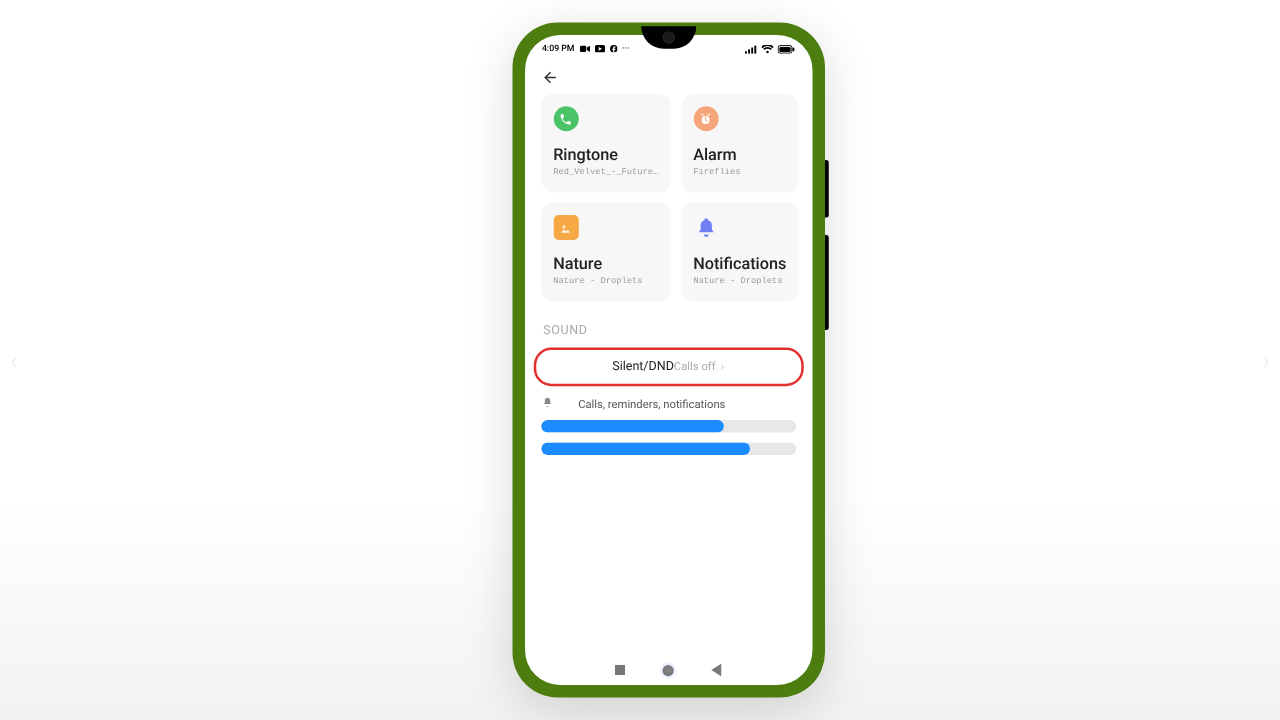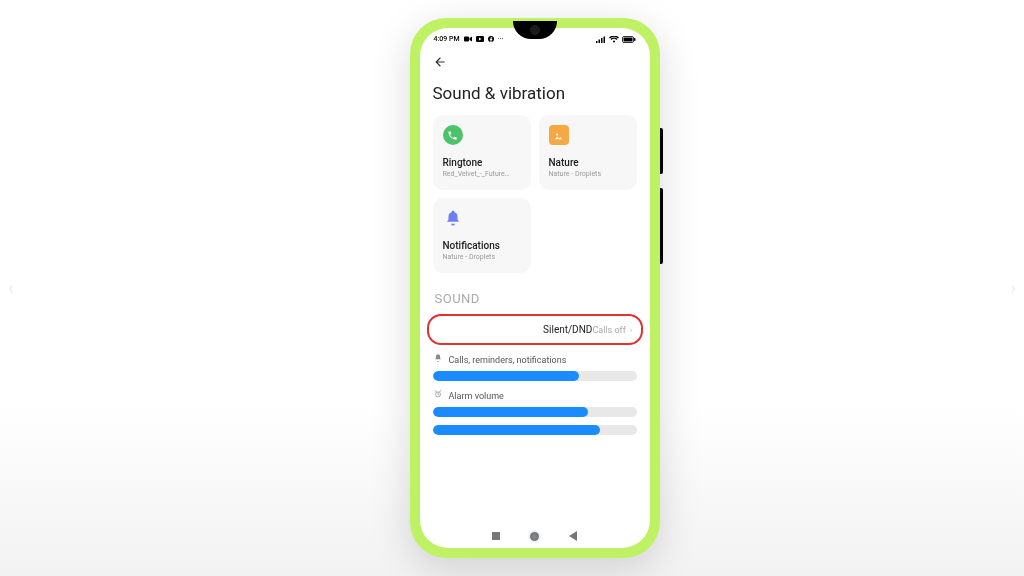--- a/index.html
+++ b/index.html
@@ -9,21 +9,21 @@
       background: linear-gradient(180deg, #ffffff 0%, #ffffff 70%, #f2f2f2 100%);
       font-family: -apple-system, "Segoe UI", Roboto, Arial, sans-serif;
       display: flex;
       align-items: center;
       justify-content: center;
       position: relative;
     }
     .phone-frame {
       width: 250px;
       height: 540px;
-      background: #bef264;
+      background: #4d7c0f;
       border-radius: 36px;
       padding: 10px;
       position: relative;
       box-shadow: 0 10px 40px rgba(0,0,0,0.15);
       margin-left: 45px;
     }
     .side-btn { position: absolute; right: -3px; background: #000; width: 3px; border-radius: 0 2px 2px 0; }
     .side-btn.b1 { top: 110px; height: 46px; }
     .side-btn.b2 { top: 170px; height: 76px; }
     .notch {
@@ -47,38 +47,38 @@
     .sicon { display: inline-flex; align-items: center; }
     .content { flex: 1; padding: 0 13px; overflow: hidden; }
     .back-row { padding: 6px 0 2px; }
     .back-arrow { font-size: 14px; color: #333; display: inline-block; }
     .page-title { font-size: 17px; font-weight: 400; color: #222; margin: 8px 0 12px; }
     .card-grid { display: grid; grid-template-columns: 1fr 1fr; gap: 8px; }
     .card {
       background: #f7f7f7; border-radius: 10px; padding: 10px 10px 12px;
     }
     .card-ico { width: 20px; height: 20px; border-radius: 50%; display: flex; align-items: center; justify-content: center; margin-bottom: 12px; }
-    .card-title { font-size: 10px; font-weight: 500; color: #222; margin-bottom: 2px; }
-    .card-sub { font-size: 7px; color: #9a9a9a; white-space: nowrap; overflow: hidden; text-overflow: ellipsis; }
+    .card-title { font-size: 13px; font-weight: 500; color: #222; margin-bottom: 2px; }
+    .card-sub { font-size: 7px; color: #9a9a9a; white-space: nowrap; overflow: hidden; text-overflow: ellipsis; font-family: Liberation Mono, monospace; }
     .ico-phone { background: #4bc369; }
     .ico-alarm { background: #f5a57a; }
     .ico-events { background: #f5a843; border-radius: 4px; }
     .ico-notif { background: transparent; }
-    .section-label { font-size: 13px; color: #aaa; letter-spacing: 0.5px; margin: 18px 0 8px 2px; }
+    .section-label { font-size: 10px; color: #aaa; letter-spacing: 0.5px; margin: 18px 0 8px 2px; }
     .row-item {
-      display: flex; align-items: center; justify-content: flex-end;
+      display: flex; align-items: center; justify-content: center;
       padding: 8px 0; font-size: 10px; color: #222;
     }
     .row-right { display: flex; align-items: center; gap: 4px; color: #aaa; font-size: 9px; }
     .chevron { color: #bbb; font-size: 9px; }
     .highlight {
       border: 2px solid #e53030; border-radius: 14px; padding: 6px 8px; margin: 0 -6px 4px;
     }
     .slider-block { margin-top: 8px; }
-    .slider-label { display: flex; align-items: flex-end; gap: 6px; font-size: 9px; color: #555; margin-bottom: 6px; }
+    .slider-label { display: flex; align-items: center; gap: 20px; font-size: 9px; color: #555; margin-bottom: 6px; }
     .slider-track { height: 10px; background: #e8e8e8; border-radius: 6px; position: relative; overflow: hidden; }
     .slider-fill { height: 100%; background: #1a8cff; border-radius: 6px; }
     .nav-bar {
       height: 20px; display: flex; align-items: center; justify-content: center; gap: 30px;
       margin-bottom: 2px;
     }
     .nav-sq { width: 8px; height: 8px; background: #777; }
     .nav-circ { width: 9px; height: 9px; border-radius: 50%; background: radial-gradient(circle,#888 0%,#777 60%,#777 100%); box-shadow: 0 0 0 2px rgba(120,160,255,0.15);}
     .nav-tri { width: 0; height: 0; border-top: 5px solid transparent; border-bottom: 5px solid transparent; border-right: 8px solid #777; }
     .carousel-arrow {
@@ -148,31 +148,41 @@
     </div>
 
     <div class="content">
       <div class="back-row">
         <span class="back-arrow">
           <svg width="14" height="14" viewBox="0 0 24 24">
               <path d="M20 11H7.8l5.6-5.6L12 4l-8 8 8 8 1.4-1.4L7.8 13H20z" fill="#333"></path>
             </svg>
         </span>
       </div>
-      <h1 class="page-title">Sound &amp; vibration</h1>
 
       <div class="card-grid">
         <div class="card">
           <div class="card-ico ico-phone">
             <svg width="11" height="11" viewBox="0 0 24 24">
                 <path d="M6.6 10.8a15 15 0 006.6 6.6l2.2-2.2a1 1 0 011-.25 11 11 0 003.5.56 1 1 0 011 1V20a1 1 0 01-1 1A17 17 0 013 4a1 1 0 011-1h3.5a1 1 0 011 1 11 11 0 00.56 3.5 1 1 0 01-.25 1z" fill="#fff"></path>
               </svg>
           </div>
           <div class="card-title">Ringtone</div>
           <div class="card-sub">Red_Velvet_-_Future…</div>
+        </div>
+        <div class="card">
+          <div class="card-ico ico-alarm">
+            <svg width="11" height="11" viewBox="0 0 24 24">
+                <circle cx="12" cy="13" r="7" fill="#fff"></circle>
+                <path d="M12 8v5l3 2" stroke="#f5a57a" stroke-width="1.8" fill="none" stroke-linecap="round"></path>
+                <path d="M5 3l3 2M19 3l-3 2" stroke="#fff" stroke-width="2" stroke-linecap="round"></path>
+              </svg>
+          </div>
+          <div class="card-title">Alarm</div>
+          <div class="card-sub">Fireflies</div>
         </div>
         <div class="card">
           <div class="card-ico ico-events">
             <svg width="11" height="11" viewBox="0 0 24 24">
                 <rect x="3" y="3" width="18" height="18" rx="3" fill="#f5a843"></rect>
                 <circle cx="9" cy="10" r="2.5" fill="#fff" opacity="0.9"></circle>
                 <path d="M4 20l5-6 4 4 3-3 4 5z" fill="#fff" opacity="0.9"></path>
               </svg>
           </div>
           <div class="card-title">Nature</div>
@@ -208,34 +218,20 @@
                 <path d="M12 3a5 5 0 00-5 5v4l-2 3h14l-2-3V8a5 5 0 00-5-5zm0 18a2 2 0 002-2h-4a2 2 0 002 2z" fill="#888"></path>
               </svg>
           </span>
           <span>Calls, reminders, notifications</span>
         </div>
         <div class="slider-track">
           <div class="slider-fill" style="width:72%"></div>
         </div>
       </div>
 
-      <div class="slider-block">
-        <div class="slider-label">
-          <span>
-            <svg width="10" height="10" viewBox="0 0 24 24">
-                <circle cx="12" cy="13" r="6" fill="none" stroke="#888" stroke-width="1.6"></circle>
-                <path d="M12 9v4l2.5 1.5M5 4l3 2M19 4l-3 2" stroke="#888" stroke-width="1.6" fill="none" stroke-linecap="round"></path>
-              </svg>
-          </span>
-          <span>Alarm volume</span>
-        </div>
-        <div class="slider-track">
-          <div class="slider-fill" style="width:76%"></div>
-        </div>
-      </div>
 
       <div class="slider-block">
         <div class="slider-track">
           <div class="slider-fill" style="width:82%"></div>
         </div>
       </div>
 
     </div>
 
     <div class="nav-bar">

